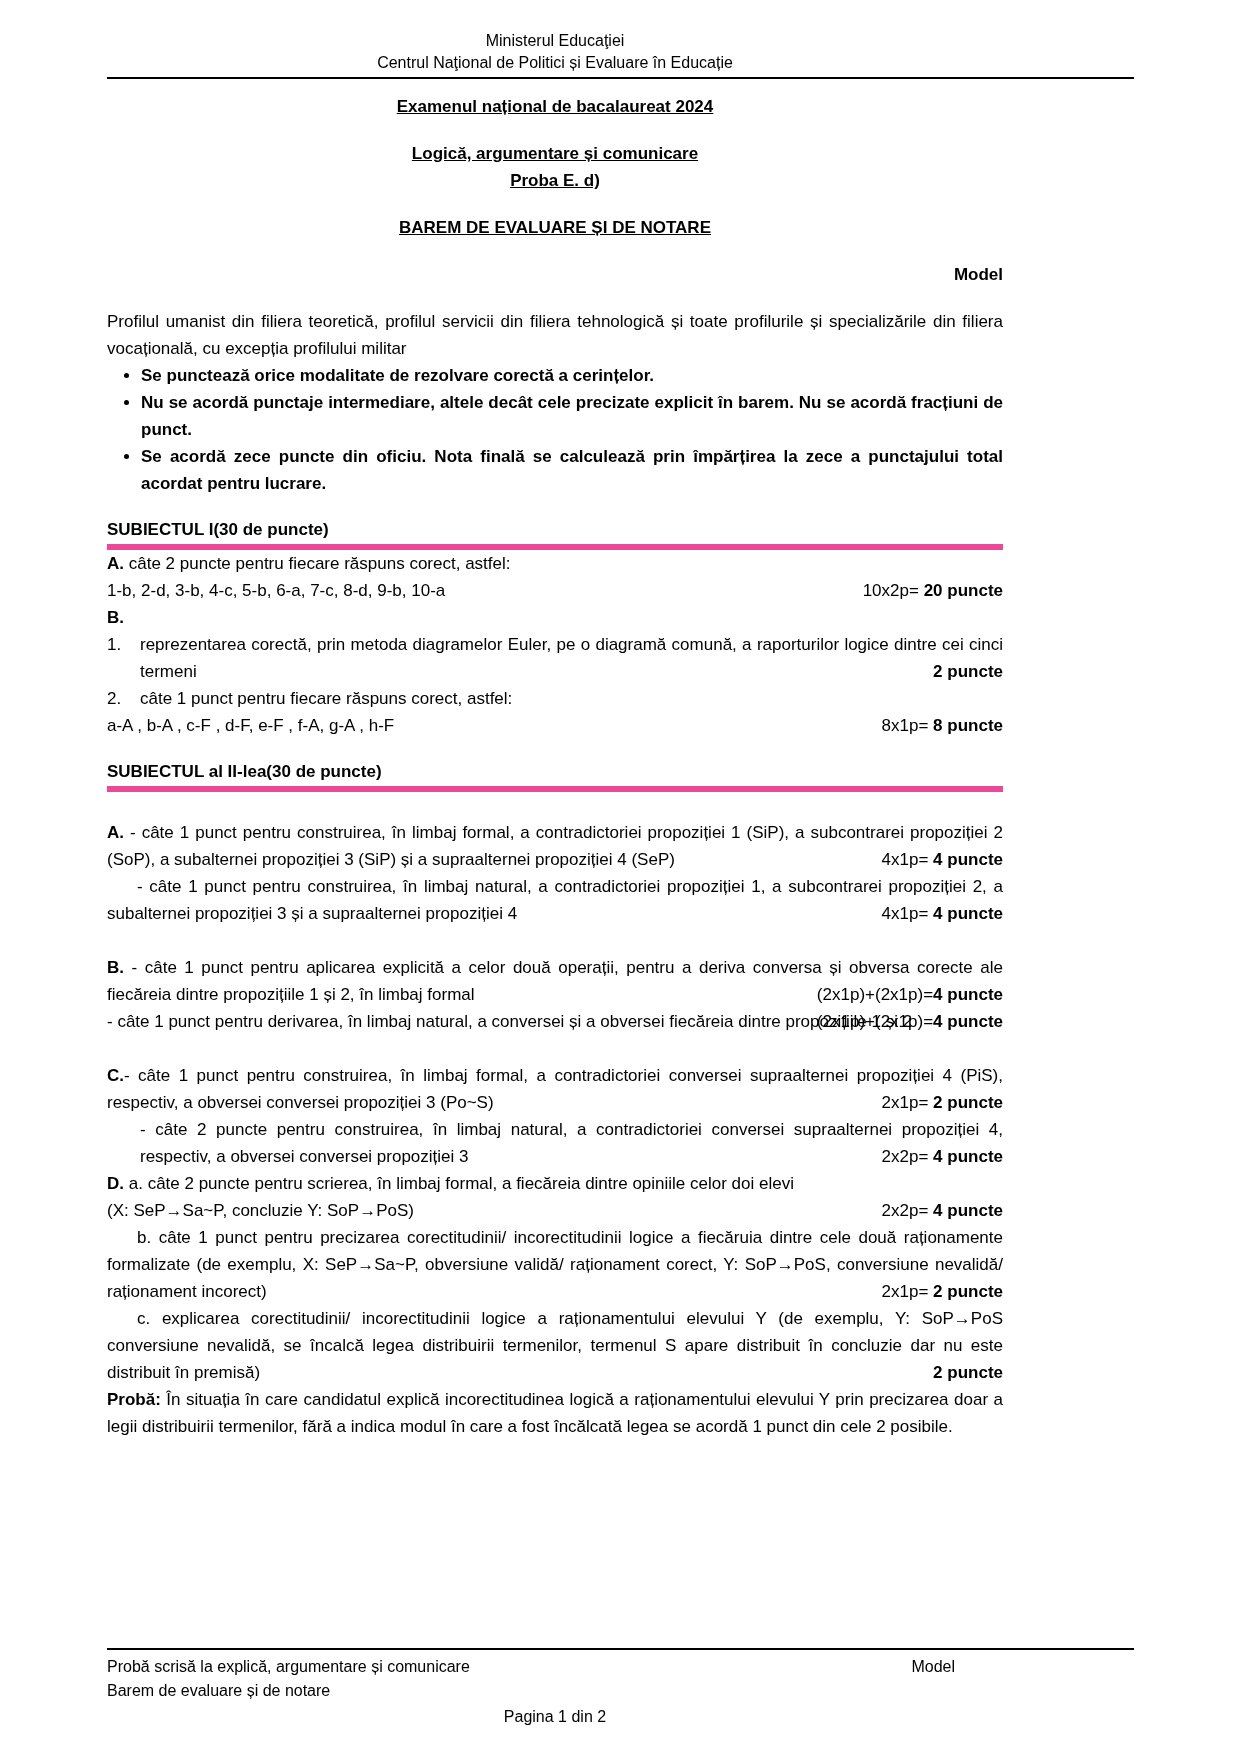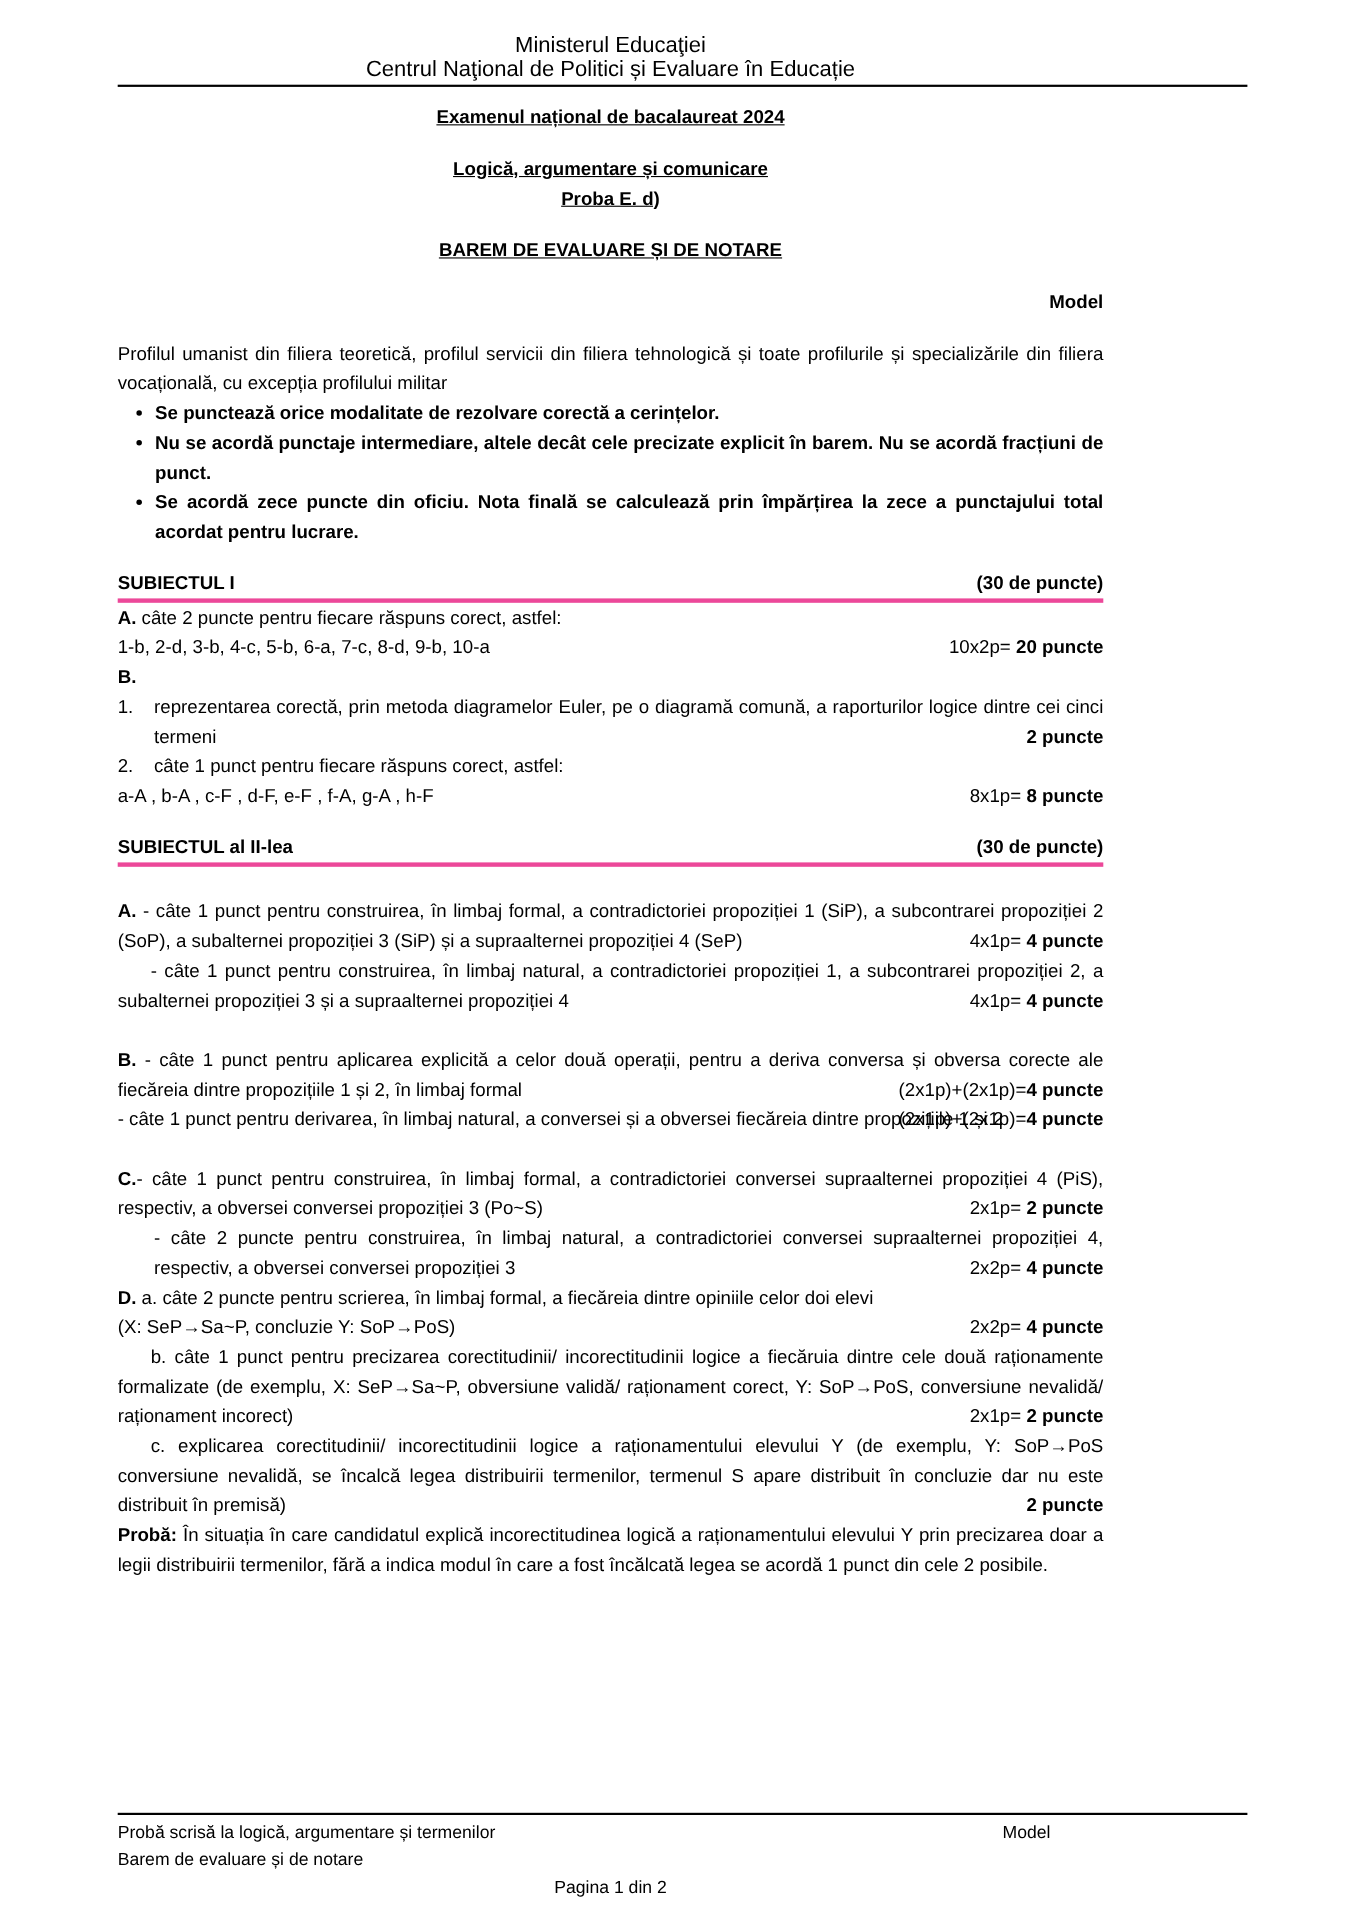--- a/index.html
+++ b/index.html
@@ -14,21 +14,21 @@
     position: absolute; top: 0; left: 0;
     width: 1241px; height: 1755px;
     padding: 30px 0 0 107px;
     box-sizing: border-box;
     overflow: hidden;
   }
   p { margin: 0; }
   .b { font-weight: bold; }
   .content { width: 896px; }
 
-  .hdr-text { width: 896px; text-align: center; font-size: 20px; line-height: 22px; }
+  .hdr-text { width: 896px; text-align: center; font-size: 16px; line-height: 22px; }
   .hdr-rule { width: 1027px; border-bottom: 2px solid #000; margin-top: 3px; }
 
   .title-line { width: 896px; text-align: center; font-weight: bold; text-decoration: underline; }
   .mt14 { margin-top: 14px; }
   .mt16 { margin-top: 16px; }
   .mt20 { margin-top: 20px; }
   .mt27 { margin-top: 27px; }
   .model-line { width: 896px; text-align: right; font-weight: bold; margin-top: 20px; }
 
   .just { text-align: justify; }
@@ -36,22 +36,22 @@
   .score {
     position: absolute; right: 0; bottom: 0;
     white-space: nowrap; text-align: right;
   }
   .score-flex { white-space: nowrap; }
 
   ul.bullets { margin: 0; padding-left: 34px; font-weight: bold; }
   ul.bullets li { text-align: justify; }
 
   .sect-head {
-    width: 896px; display: flex; justify-content: space-between;
-    font-weight: bold; border-bottom: 4px solid #ec4899; padding-bottom: 1px;
+    width: 896px; display: flex; justify-content: flex-start;
+    font-weight: bold; border-bottom: 6px solid #ec4899; padding-bottom: 1px;
     box-sizing: border-box;
     margin-top: 19px;
   }
   .row { width: 896px; display: flex; justify-content: space-between; }
 
   .hang { padding-left: 33px; text-indent: -33px; }
   .hang .num { display: inline-block; width: 33px; text-indent: 0; }
   .indent-first { text-indent: 30px; }
   .indent-block { padding-left: 33px; }
 
@@ -141,20 +141,20 @@
 
     <p class="just rel indent-first"><span>c. explicarea corectitudinii/ incorectitudinii logice a raționamentului elevului Y (de exemplu, Y: SoP→PoS conversiune nevalidă, se încalcă legea distribuirii termenilor, termenul S apare distribuit în concluzie dar nu este distribuit în premisă)</span><span class="score"><span class="b">2 puncte</span></span></p>
 
     <p class="just"><span class="b">Probă:</span> <span>În situația în care candidatul explică incorectitudinea logică a raționamentului elevului Y prin precizarea doar a legii distribuirii termenilor, fără a indica modul în care a fost încălcată legea se acordă 1 punct din cele 2 posibile.</span></p>
 
   </div>
 
   <div class="footer">
     <div class="f-rule"></div>
     <div class="f-row">
-      <span>Probă scrisă la logică, argumentare și termenilor</span>
+      <span>Probă scrisă la explică, argumentare și comunicare</span>
       <span>Model</span>
     </div>
     <div>Barem de evaluare și de notare</div>
     <div class="f-page">Pagina 1 din 2</div>
   </div>
 
 </div>
 
 </body></html>

